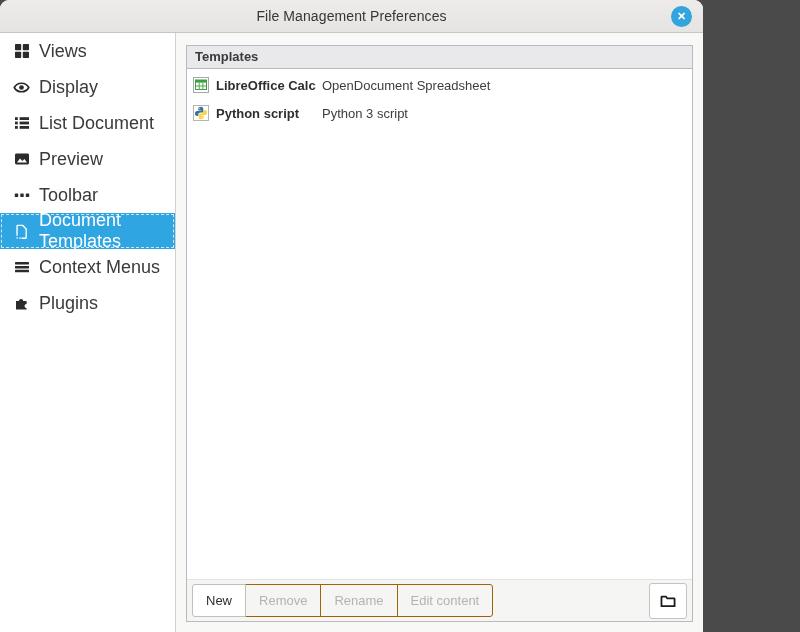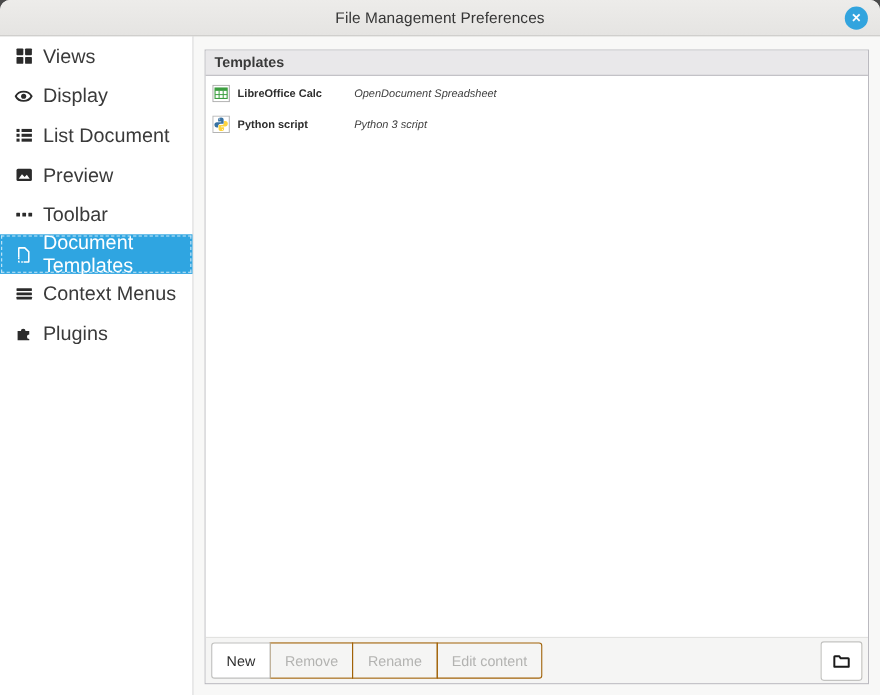--- a/index.html
+++ b/index.html
@@ -3,21 +3,21 @@
 <meta charset="utf-8">
 <style>
   html,body{margin:0;padding:0;}
   body{
     width:800px;height:632px;overflow:hidden;
     background:#4a4a4a;
     font-family:"Liberation Sans",sans-serif;
     -webkit-font-smoothing:antialiased;
   }
   .window{
-    width:800px;height:632px;
+    width:703px;height:632px;
     border-radius:9px 9px 0 0;
     overflow:hidden;
     display:flex;flex-direction:column;
     background:#f8f8f7;
   }
   
   .titlebar{
     flex:0 0 33px;height:33px;box-sizing:border-box;
     background:linear-gradient(#edecea,#e5e4e2);
     border-bottom:1px solid #c7c6c4;
@@ -50,24 +50,24 @@
   }
   .side-icon{flex:0 0 17px;width:17px;height:17px;display:flex;align-items:center;justify-content:center;}
   
   .main{flex:1;box-sizing:border-box;padding:12px 10px 10px;display:flex;background:#f8f8f7;}
   .tbox{flex:1;border:1px solid #bab9bf;display:flex;flex-direction:column;min-height:0;background:#fff;}
   .tbox-header{
     background:#e9e8ea;border-bottom:1px solid #b8b7bd;
     padding:3px 8px 4px;font-size:13px;font-weight:bold;color:#3a3a3a;
   }
   .tlist{flex:1;background:#ffffff;padding-top:2px;overflow:hidden;}
-  .trow{height:28px;display:flex;align-items:center;gap:7px;padding-left:6px;font-size:10px;}
+  .trow{height:28px;display:flex;align-items:center;gap:7px;padding-left:6px;font-size:13px;}
   .ticon{flex:0 0 16px;width:16px;height:16px;display:flex;}
   .tname{font-weight:bold;flex:0 0 99px;width:99px;color:#2e2e2e;white-space:nowrap;}
-  .tdesc{color:#3d3d3d;white-space:nowrap;font-style:italic;}
+  .tdesc{color:#3d3d3d;white-space:nowrap;}
   
   .tbar{
     flex:0 0 42px;height:42px;box-sizing:border-box;
     background:#f5f5f4;border-top:1px solid #e2e2e0;
     display:flex;align-items:center;justify-content:space-between;
     padding:0 5px;
   }
   .btn-group{display:flex;}
   .btn{
     height:33px;padding:0 13px;margin-left:-1px;

